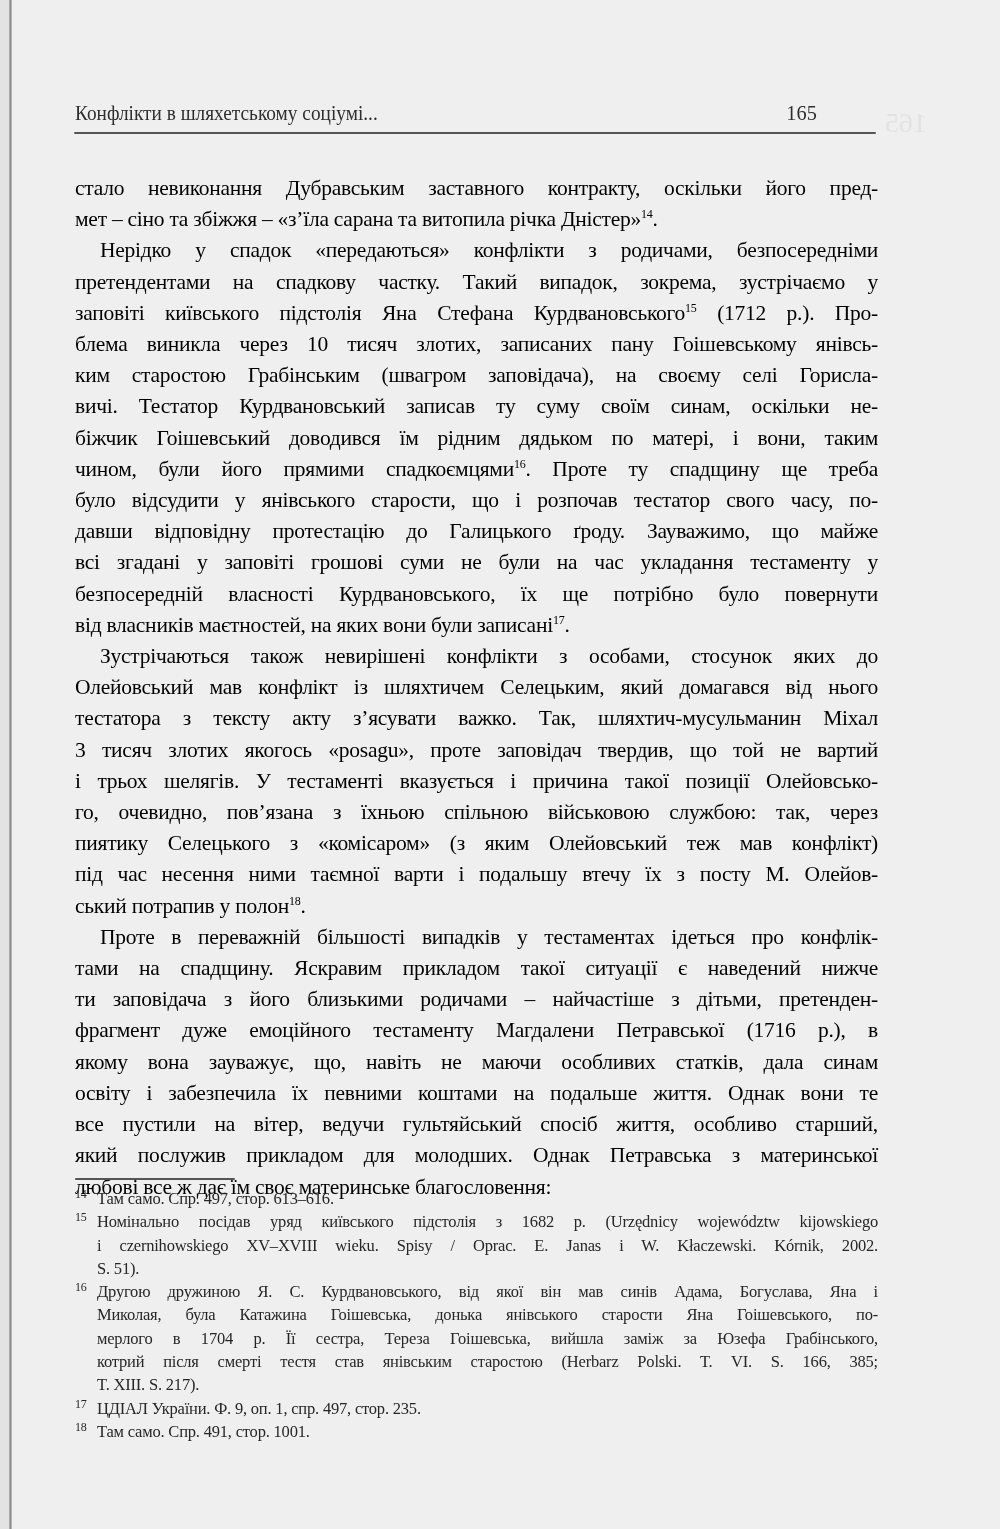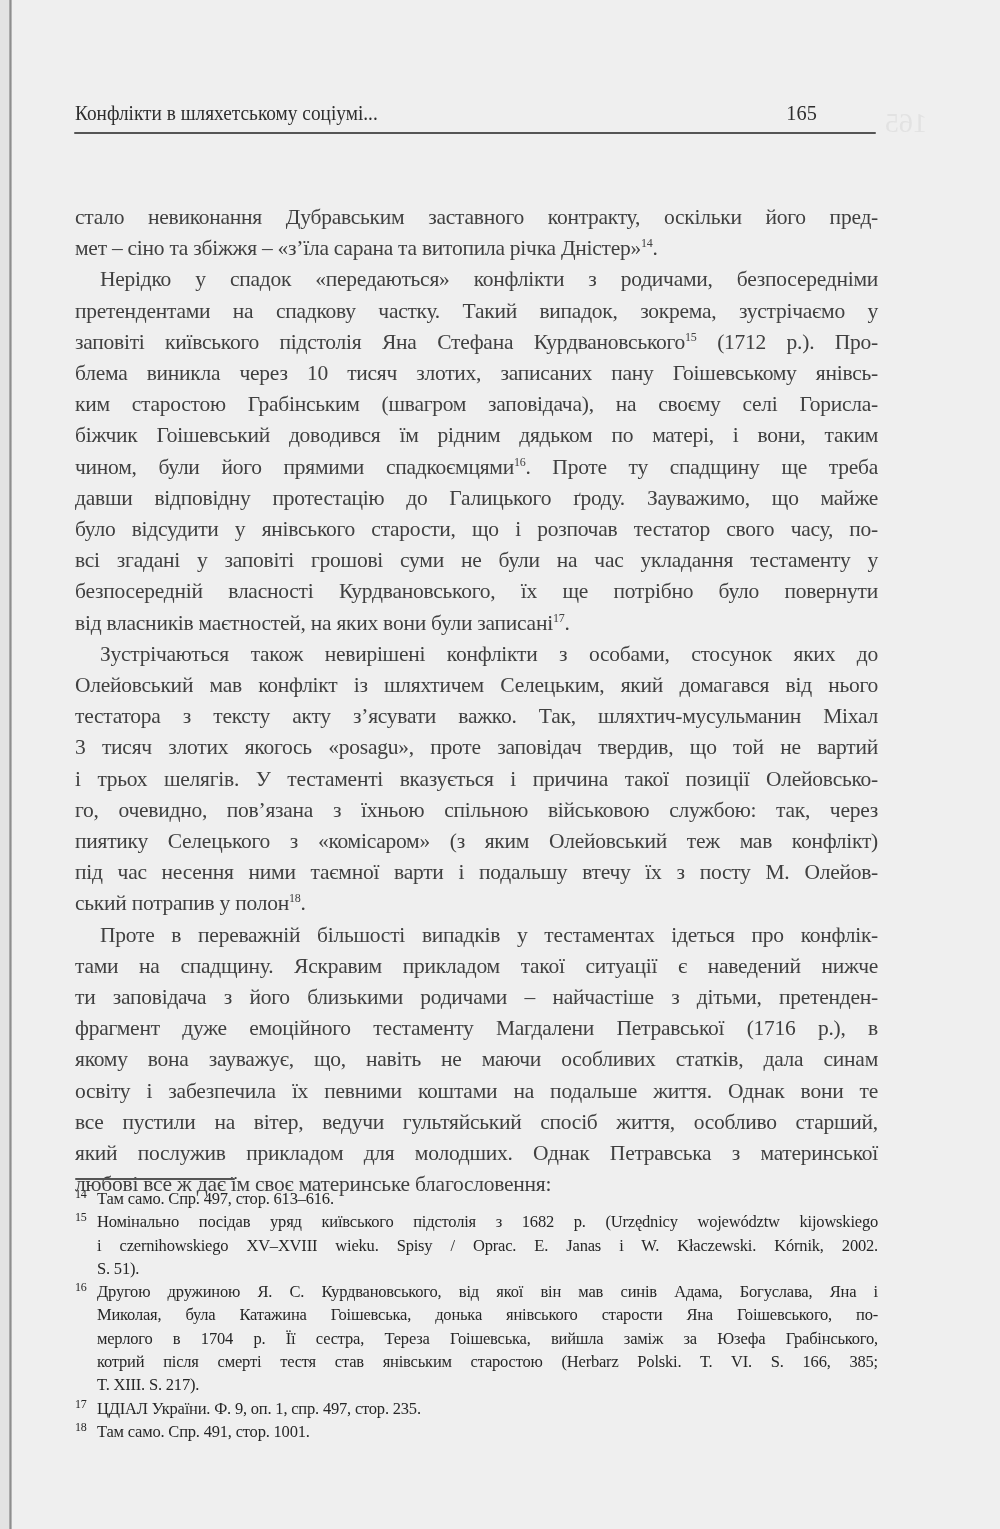--- a/index.html
+++ b/index.html
@@ -29,24 +29,23 @@
     position:absolute; left:74px; top:132px; width:802px; height:2px;
     background:#555;
     border-radius:1px;
   }
   .bleed-num {
     position:absolute; left:885px; top:107px; font-size:28px; color:#e2e2e2;
     transform:scaleX(-1);
   }
   .body-text {
     position:absolute; left:75px; top:173px; width:803px;
-    font-size:21.5px; line-height:31.2px; color:#404040;
+    font-size:21.5px; line-height:31.2px; color:#000000;
     text-align:justify;
     letter-spacing:-0.25px;
-    margin-top:29px;
   }
   .body-text p { margin:0; text-indent:0; }
   .line { display:block; text-align:justify; text-align-last:justify; white-space:nowrap; }
   .line.last { text-align-last:left; }
   sup { font-size:12px; line-height:0; vertical-align:super; }
   .fn-rule {
     position:absolute; left:75px; top:1178px; width:160px; height:2px;
     background:#555; border-radius:1px;
   }
   .footnotes {
@@ -76,24 +75,25 @@
     <p>
       <span class="line">стало невиконання Дубравським заставного контракту, оскільки його пред-</span>
       <span class="line last">мет – сіно та збіжжя – «з’їла сарана та витопила річка Дністер»<sup>14</sup>.</span>
     </p>
     <p>
       <span class="line" style="text-indent: 25px; font-family: Liberation Serif, serif;">Нерідко у спадок «передаються» конфлікти з родичами, безпосередніми</span>
       <span class="line">претендентами на спадкову частку. Такий випадок, зокрема, зустрічаємо у</span>
       <span class="line">заповіті київського підстолія Яна Стефана Курдвановського<sup>15</sup> (1712 р.). Про-</span>
       <span class="line">блема виникла через 10 тисяч злотих, записаних пану Гоішевському янівсь-</span>
       <span class="line">ким старостою Грабінським (швагром заповідача), на своєму селі Горисла-</span>
+      <span class="line">вичі. Тестатор Курдвановський записав ту суму своїм синам, оскільки не-</span>
       <span class="line">біжчик Гоішевський доводився їм рідним дядьком по матері, і вони, таким</span>
       <span class="line">чином, були його прямими спадкоємцями<sup>16</sup>. Проте ту спадщину ще треба</span>
+      <span class="line">було відсудити у янівського старости, що і розпочав тестатор свого часу, по-</span>
       <span class="line">давши відповідну протестацію до Галицького ґроду. Зауважимо, що майже</span>
-      <span class="line">було відсудити у янівського старости, що і розпочав тестатор свого часу, по-</span>
       <span class="line">всі згадані у заповіті грошові суми не були на час укладання тестаменту у</span>
       <span class="line">безпосередній власності Курдвановського, їх ще потрібно було повернути</span>
       <span class="line last">від власників маєтностей, на яких вони були записані<sup>17</sup>.</span>
     </p>
     <p>
       <span class="line" style="text-indent: 25px;">Зустрічаються також невирішені конфлікти з особами, стосунок яких до</span>
       <span class="line">Олейовський мав конфлікт із шляхтичем Селецьким, який домагався від нього</span>
       <span class="line">тестатора з тексту акту з’ясувати важко. Так, шляхтич-мусульманин Міхал</span>
       <span class="line">3 тисяч злотих якогось «posagu», проте заповідач твердив, що той не вартий</span>
       <span class="line">і трьох шелягів. У тестаменті вказується і причина такої позиції Олейовсько-</span>

